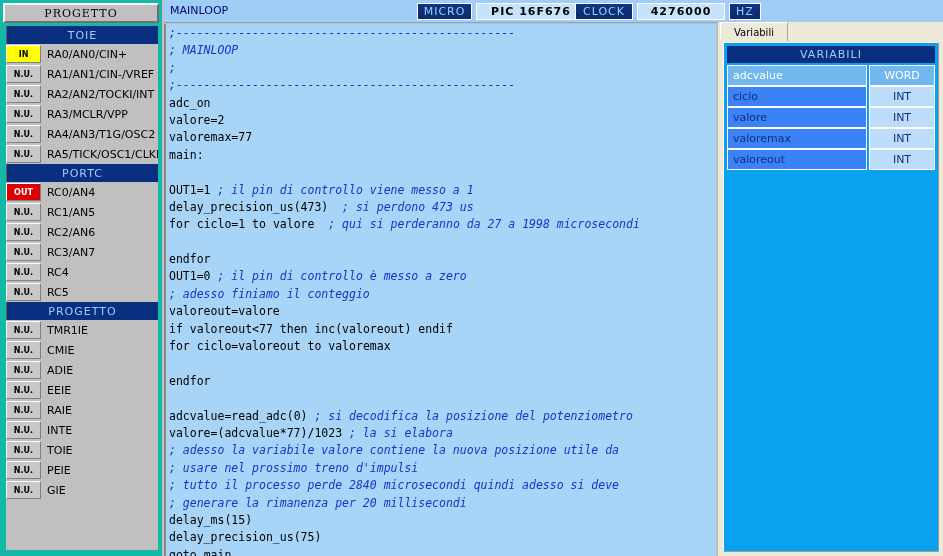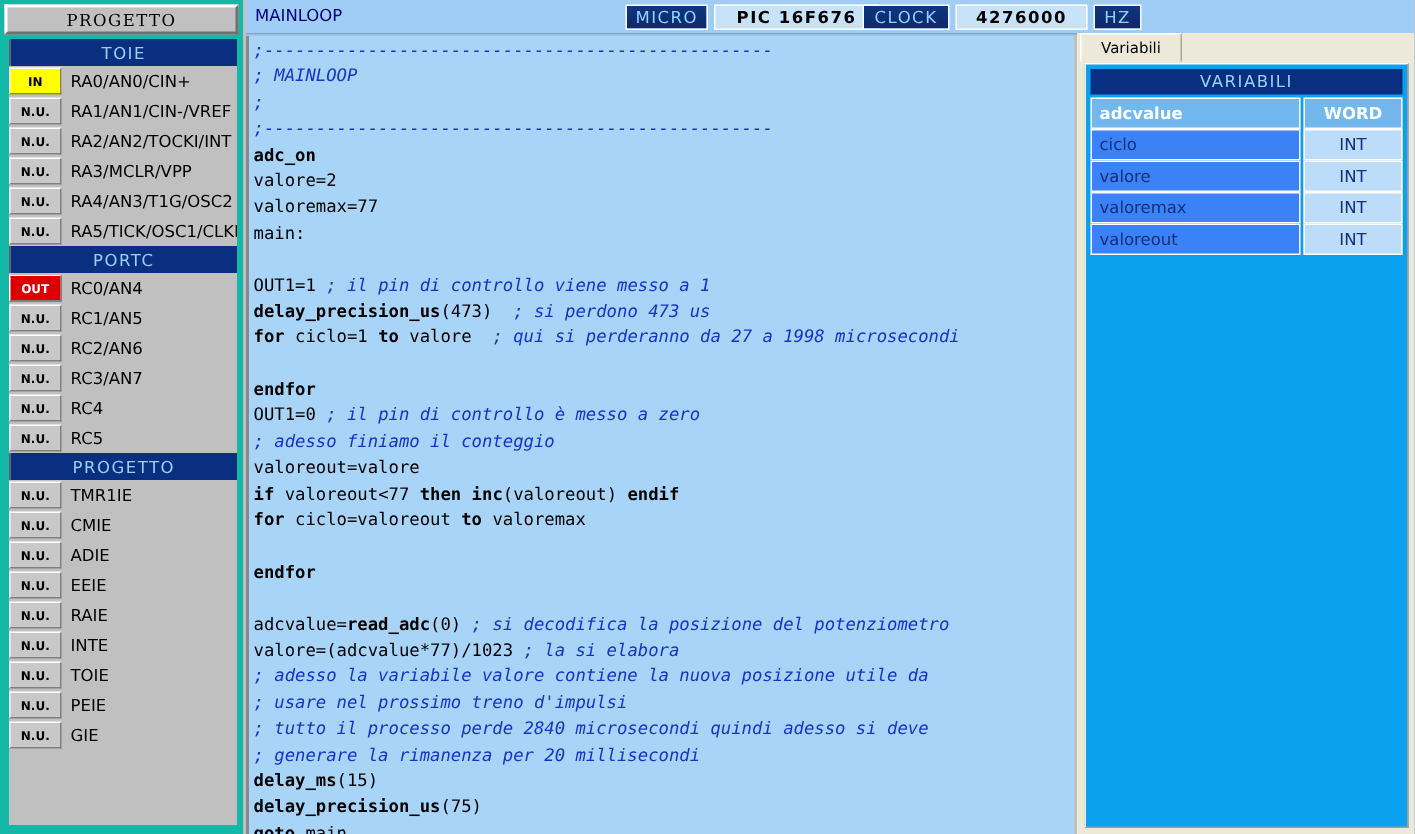--- a/index.html
+++ b/index.html
@@ -157,21 +157,21 @@
     left: 3px; top: 1px;
     right: 0; bottom: 0;
     font-family: "DejaVu Sans Mono", monospace;
     font-size: 11.5px;
     line-height: 17.4px;
     color: #000000;
     white-space: pre;
   }
   #code .ln { display: block; height: 17.4px; }
   #code .cm { color: #1634c7; font-style: italic; }
-  #code .kw { font-weight: bold; color: #000000; }
+  #code .kw { font-weight: normal; color: #000000; }
 
   
   #right-panel {
     position: absolute;
     left: 718px; top: 22px;
     width: 225px; height: 534px;
     background: #ece9d8;
     box-sizing: border-box;
   }
   .tabstrip {
@@ -246,21 +246,21 @@
     box-sizing: border-box;
     display: flex; align-items: center; justify-content: center;
     font-family: "DejaVu Sans", sans-serif;
     font-size: 11px;
     color: #12307e;
   }
   .var-row.selected .var-name,
   .var-row.selected .var-type {
     background: #72b8ef;
     color: #ffffff;
-    font-weight: bold;
+    font-weight: normal;
   }
 </style>
 </head>
 <body>
 
 <div id="app">
 
   <div id="left-panel">
     <div class="progetto-btn">PROGETTO</div>
     <div id="tree">

